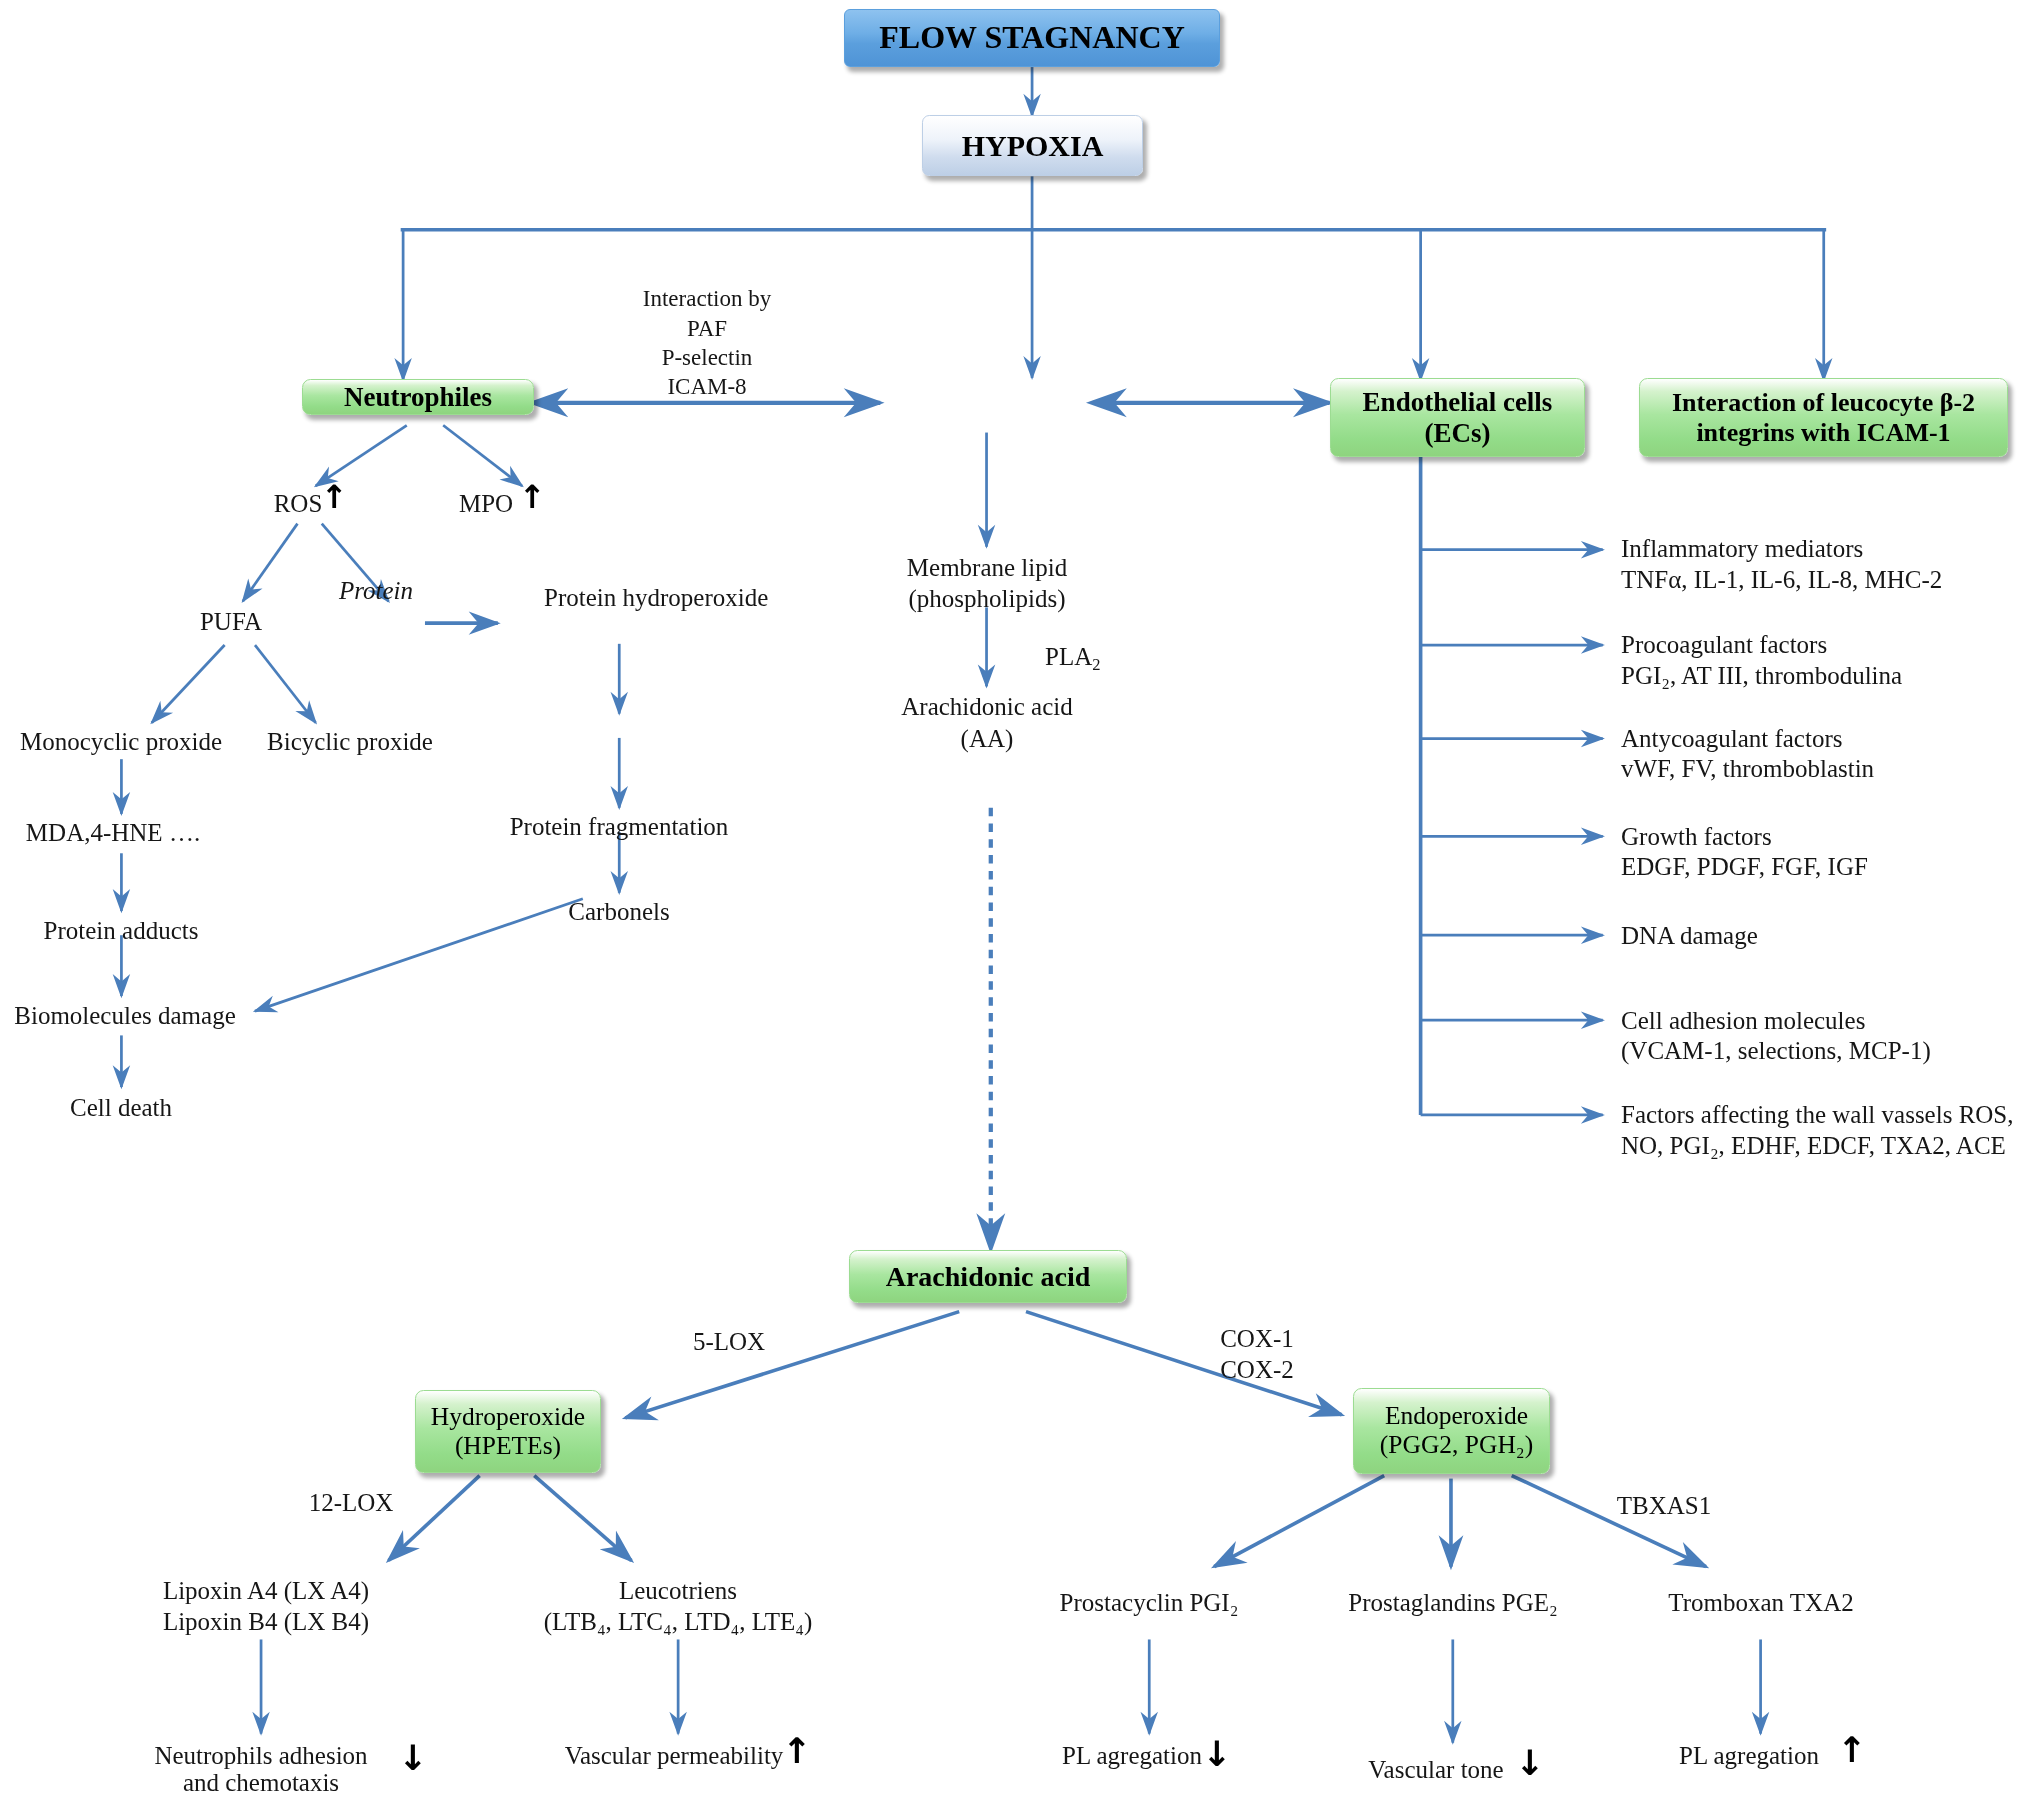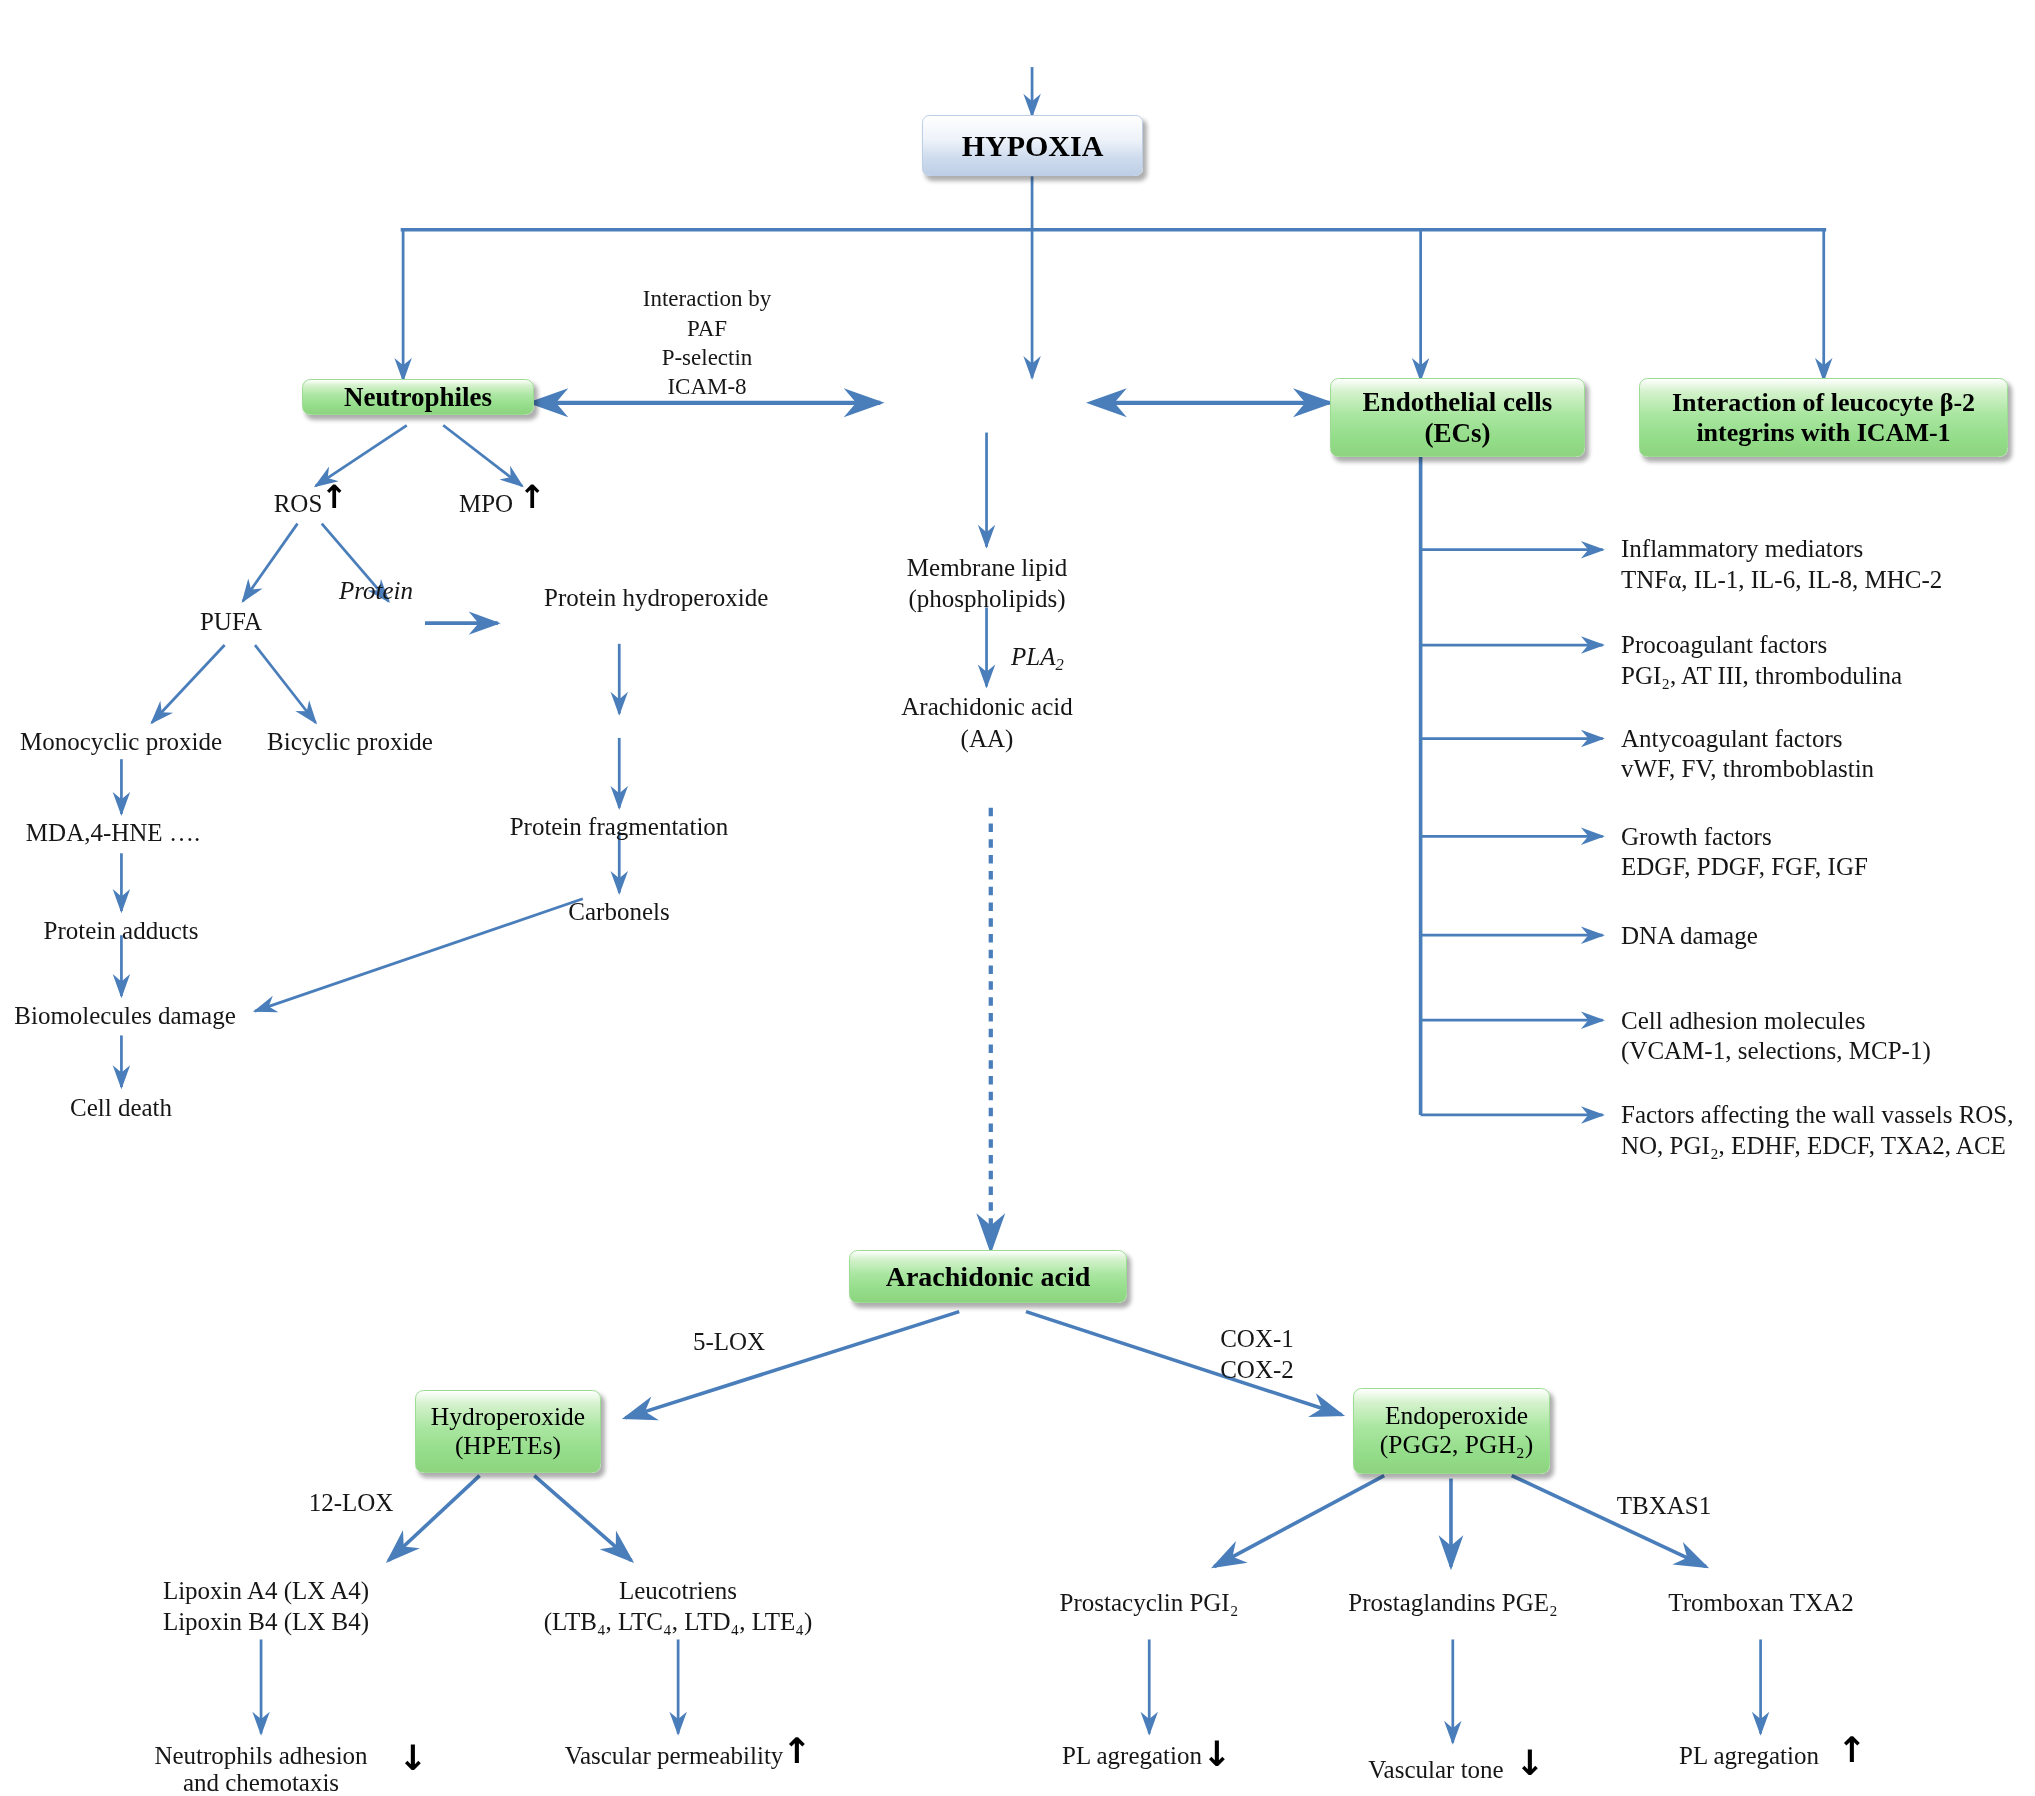--- a/index.html
+++ b/index.html
@@ -156,20 +156,23 @@
       <path d="M2490,2430 L2810,2580" stroke-width="6" marker-end="url(#arS)"></path>
 
       <path d="M430,2700 L430,2855" marker-end="url(#ar)"></path>
       <path d="M1117,2700 L1117,2855" marker-end="url(#ar)"></path>
       <path d="M1893,2700 L1893,2855" marker-end="url(#ar)"></path>
       <path d="M2393,2700 L2393,2870" marker-end="url(#ar)"></path>
       <path d="M2900,2700 L2900,2855" marker-end="url(#ar)"></path>
     </g>
   </svg>
 
+  <div class="node blue-strong" style="left:844px;top:8.5px;width:376px;height:58px;font-size:32px;">
+    <span class="lbl">FLOW STAGNANCY</span>
+  </div>
 
   <div class="node blue-pale" style="left:922px;top:115px;width:221px;height:61px;font-size:30px;">
     <span class="lbl">HYPOXIA</span>
   </div>
 
   <div class="node green" style="left:302px;top:379px;width:232px;height:36px;font-size:27px;">
     <span class="lbl">Neutrophiles</span>
   </div>
 
 
@@ -217,21 +220,21 @@
   <div class="tx ctr f41" style="left:619px;top:812px;">Protein fragmentation</div>
 
   <div class="tx ctr f41" style="left:113px;top:818px;">MDA,4-HNE ….</div>
   <div class="tx ctr f41" style="left:619px;top:897px;">Carbonels</div>
   <div class="tx ctr f41" style="left:121px;top:916px;">Protein adducts</div>
   <div class="tx ctr f41" style="left:125px;top:1001px;">Biomolecules damage</div>
   <div class="tx ctr f41" style="left:121px;top:1093px;">Cell death</div>
 
   <div class="tx ctr f41" style="left:987px;top:553px;">Membrane lipid</div>
   <div class="tx ctr f41" style="left:987px;top:584px;">(phospholipids)</div>
-  <div class="tx f41" style="left:1011px;top:642px;font-style:italic;"><span>PLA</span><sub>2</sub></div>
+  <div class="tx f41" style="left:1045px;top:642px;"><span>PLA</span><sub>2</sub></div>
   <div class="tx ctr f41" style="left:987px;top:692px;">Arachidonic acid</div>
   <div class="tx ctr f41" style="left:987px;top:724px;">(AA)</div>
 
   <div class="tx f41" style="left:1621px;top:534px;">Inflammatory mediators</div>
   <div class="tx f41" style="left:1621px;top:565px;">TNFα, IL-1, IL-6, IL-8, MHC-2</div>
 
   <div class="tx f41" style="left:1621px;top:630px;">Procoagulant factors</div>
   <div class="tx f41" style="left:1621px;top:661px;">PGI₂, AT III, thrombodulina</div>
 
   <div class="tx f41" style="left:1621px;top:724px;">Antycoagulant factors</div>

